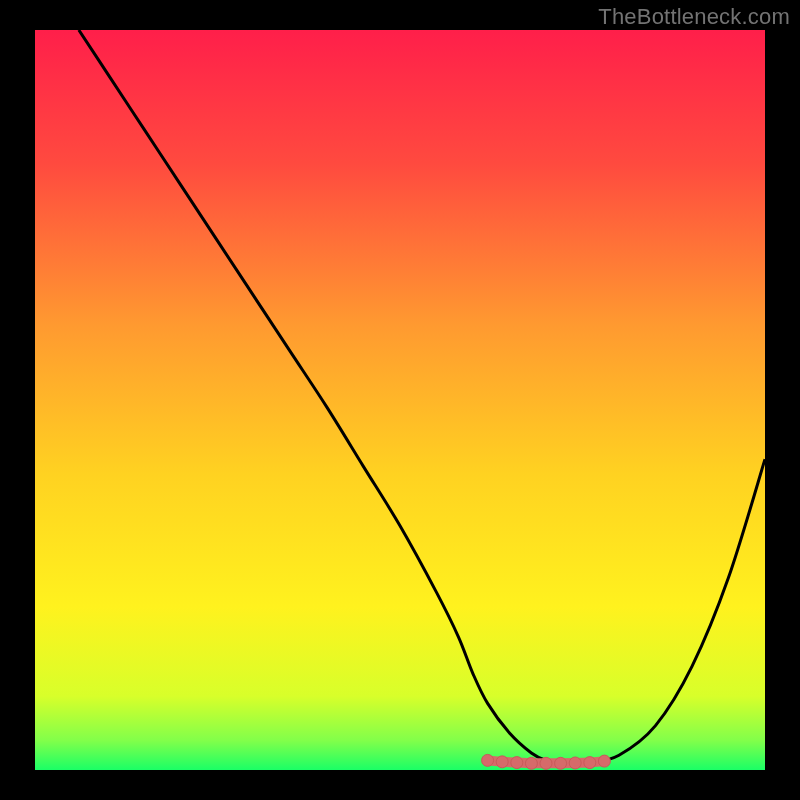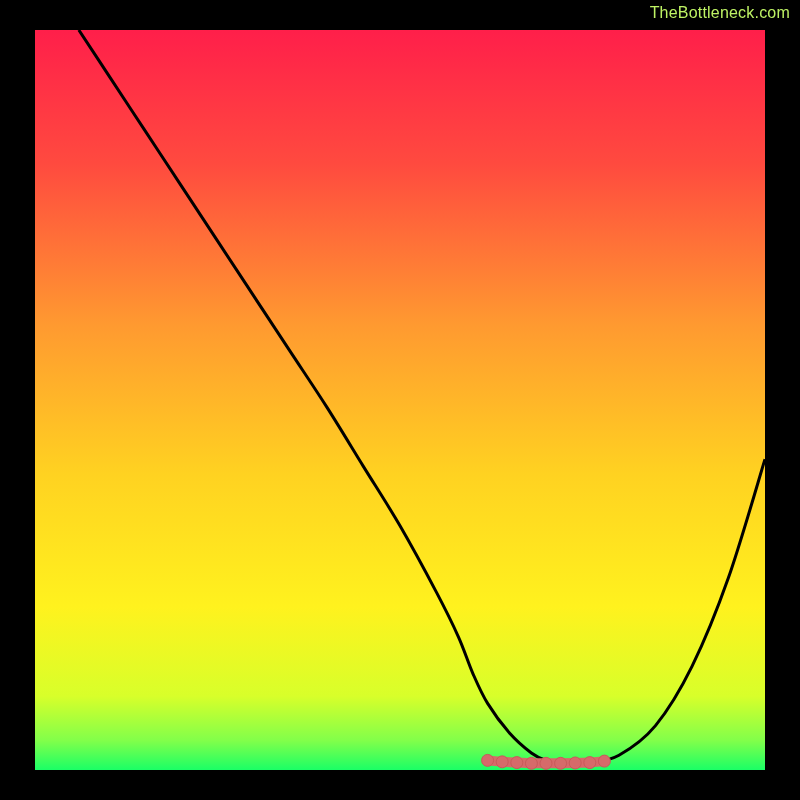--- a/index.html
+++ b/index.html
@@ -14,22 +14,22 @@
   .frame {
     position: relative;
     width: 800px;
     height: 800px;
     background: #000;
   }
   .watermark {
     position: absolute;
     top: 4px;
     right: 10px;
-    color: #bef264;
-    font-size: 16px;
+    color: #737373;
+    font-size: 22px;
     font-weight: 500;
     letter-spacing: 0.2px;
     z-index: 10;
   }
   .plot {
     position: absolute;
     left: 35px;
     top: 30px;
     width: 730px;
     height: 740px;

